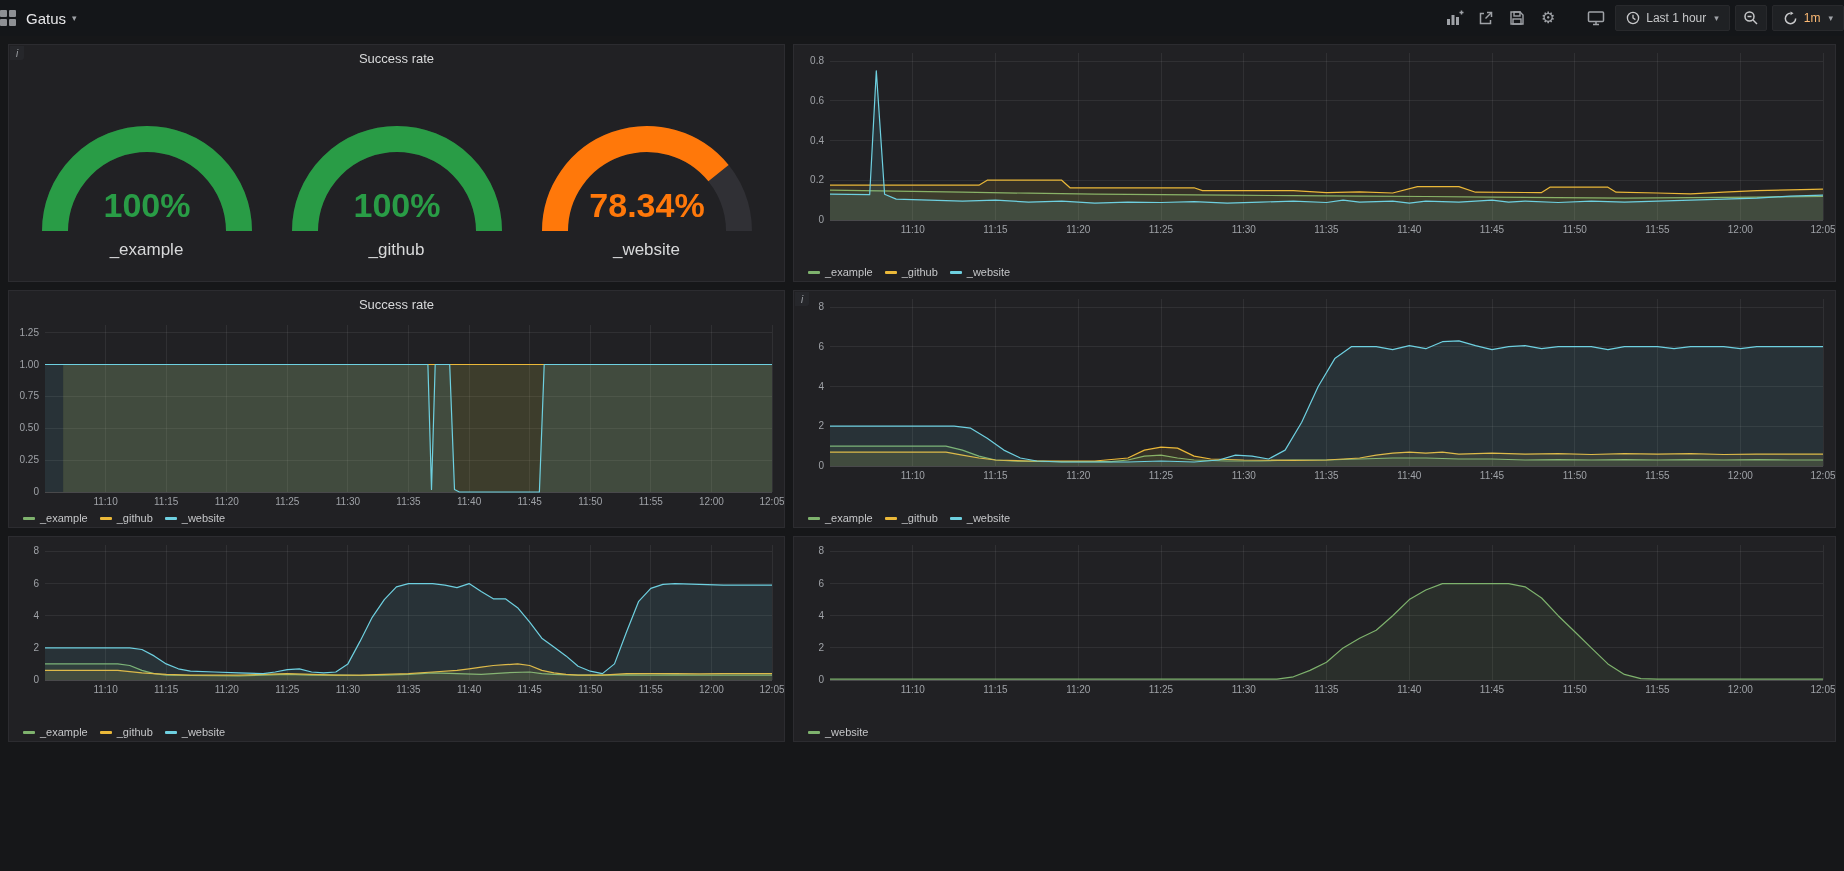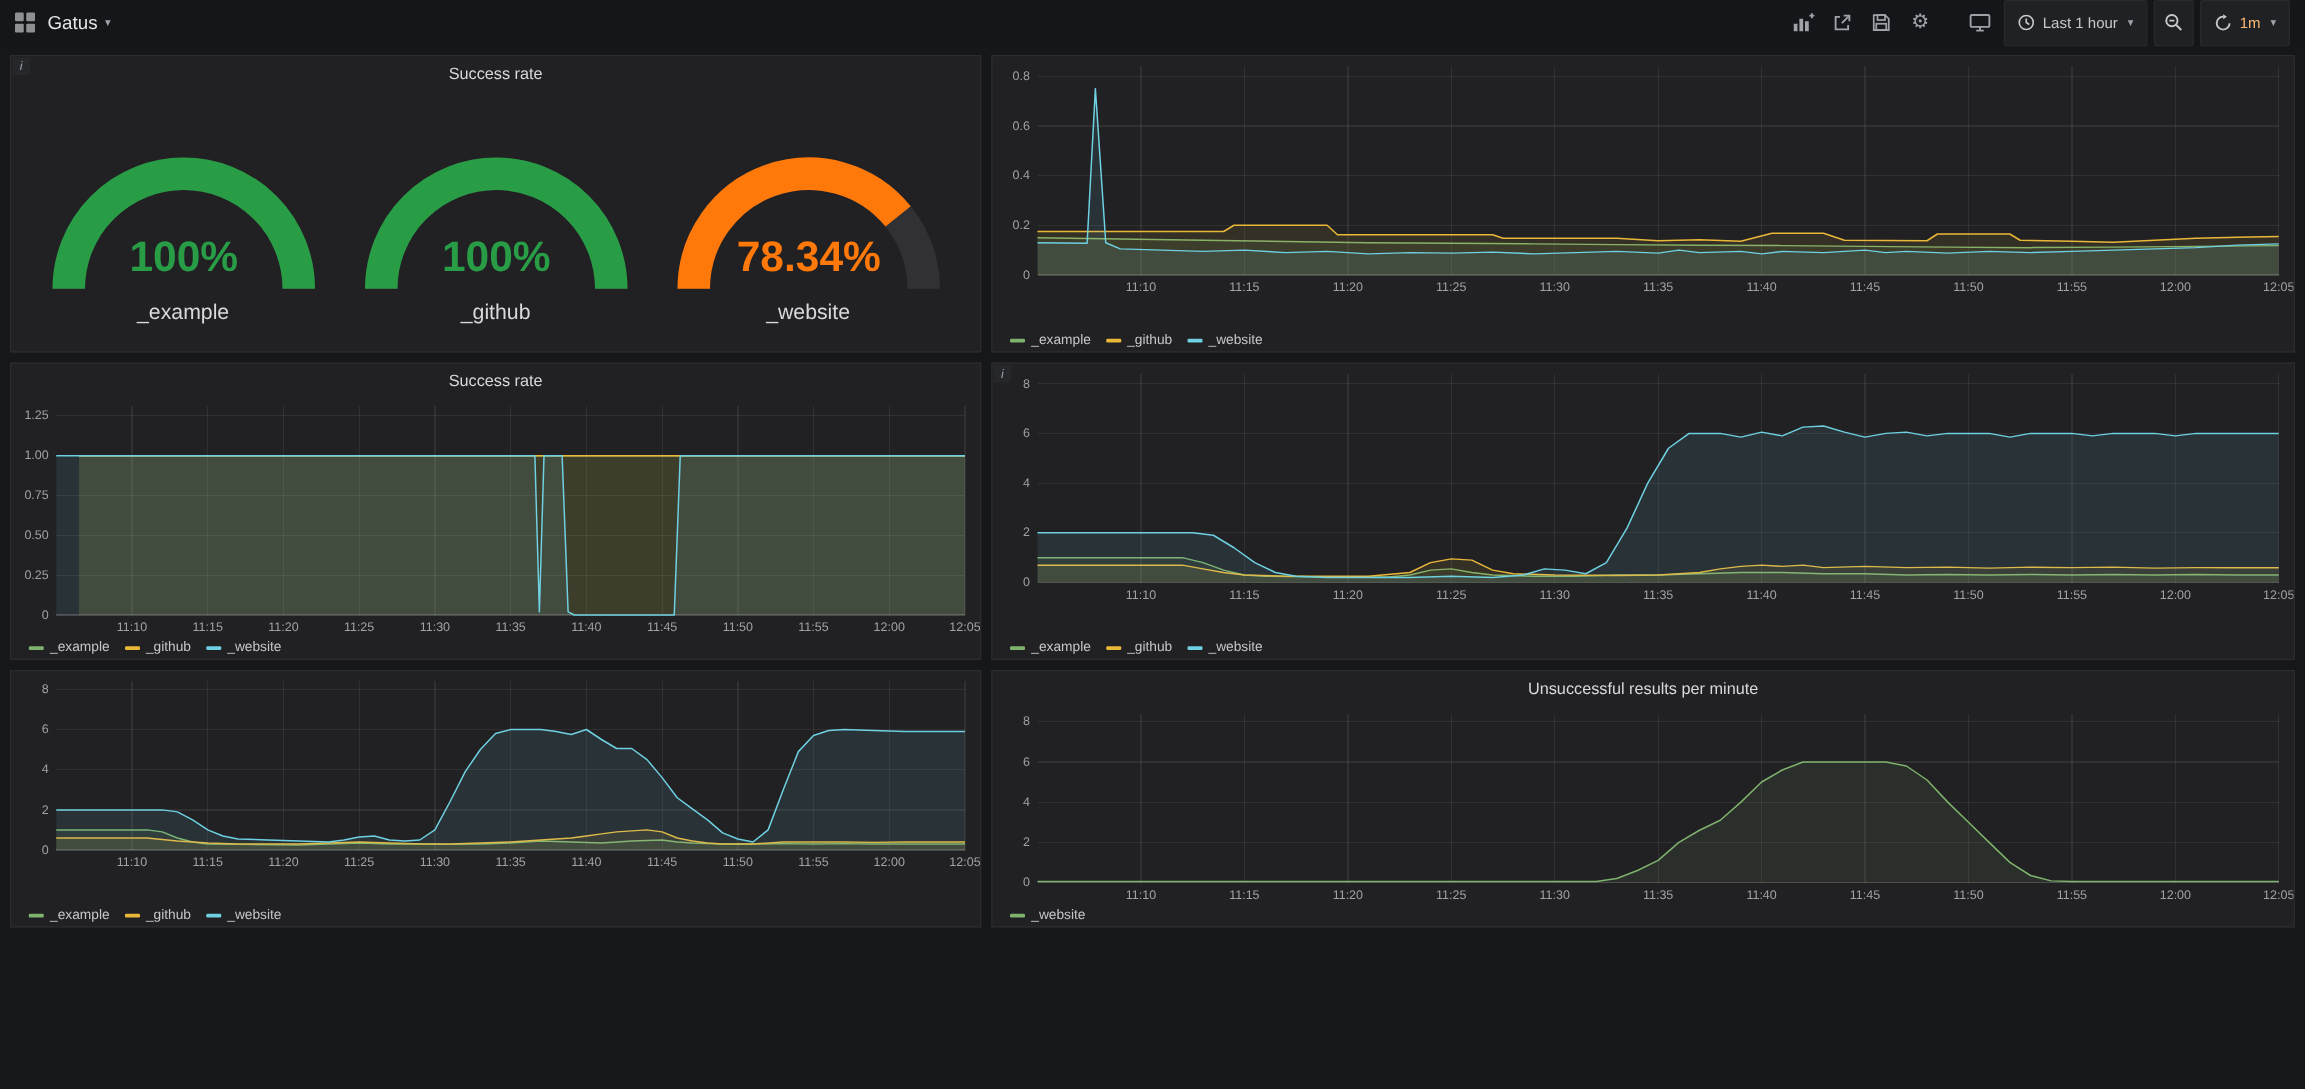--- a/index.html
+++ b/index.html
@@ -6,34 +6,34 @@
   html,body { width: 1844px; height: 871px; }
   body {
     background: #161719;
     font-family: "Liberation Sans", sans-serif;
     color: #d8d9da;
     overflow: hidden;
   }
   
   .navbar {
     height: 36px; background: #141619;
-    display: flex; align-items: center; padding: 0 12px;
+    display: flex; align-items: center; padding: 0 0;
   }
   .apps-icon { display: grid; grid-template-columns: 7px 7px; grid-gap: 2px; margin-right: 10px; cursor: pointer; }
   .apps-icon i { width: 7px; height: 7px; background: #8e9094; border-radius: 1px; display: block; }
   .nav-title { font-size: 15px; color: #e6e6e8; cursor: pointer; display: flex; align-items: center; }
   .caret { color: #9fa2a7; font-size: 9px; margin-left: 6px; }
   .nav-right { margin-left: auto; display: flex; align-items: center; gap: 3px; }
   .icon-btn {
     width: 28px; height: 26px; display: flex; align-items: center; justify-content: center;
     color: #9fa2a7; cursor: pointer; border-radius: 2px;
   }
   .nav-sep { width: 14px; }
   .tp-btn {
-    height: 37px; background: #1f2124; border: 1px solid #28292c; border-radius: 2px;
+    height: 26px; background: #1f2124; border: 1px solid #28292c; border-radius: 2px;
     display: flex; align-items: center; gap: 6px; padding: 0 10px;
     font-size: 12px; color: #c7c8ca; cursor: pointer; margin-left: 2px;
   }
   .tp-btn.square { padding: 0 7px; }
   .tp-btn .caret { margin-left: 2px; }
   .refresh-label { color: #fdba74; }
   
   .dash {
     display: grid; padding: 8px; grid-gap: 8px;
     grid-template-columns: 777px 1043px;
@@ -378,21 +378,20 @@
           <path d="M36.0 110.9 L120.8 110.9 L132.9 112.5 L145.1 118.9 L157.2 126.9 L169.3 131.8 L181.4 134.2 L205.6 135.0 L229.9 135.8 L254.1 136.6 L266.2 135.0 L278.3 132.6 L290.4 131.8 L302.6 135.0 L314.7 135.8 L326.8 135.0 L338.9 126.9 L351.0 104.4 L363.2 80.3 L375.3 62.6 L387.4 49.8 L399.5 46.6 L423.7 46.6 L435.9 48.2 L448.0 50.6 L460.1 46.6 L472.2 54.6 L484.3 61.8 L496.4 61.8 L508.6 70.7 L520.7 85.1 L532.8 101.2 L544.9 110.1 L557.0 118.9 L569.1 129.3 L581.3 134.2 L593.4 136.6 L605.5 126.9 L617.6 94.8 L629.7 64.3 L641.8 51.4 L653.9 47.4 L666.1 46.6 L690.3 47.4 L714.5 48.2 L738.8 48.2 L763.0 48.2" fill="none" stroke="#6ED0E0" stroke-width="1.2" stroke-linejoin="round"></path>
         </svg></div>
     <div class="legend">
         <span class="lg"><i style="background:#7EB26D"></i>_example</span>
         <span class="lg"><i style="background:#EAB839"></i>_github</span>
         <span class="lg"><i style="background:#6ED0E0"></i>_website</span>
       </div>
   </div>
 
   <div class="panel">
-    <div class="panel-title">Unsuccessful results per minute</div>
     <div class="chart-wrap"><svg width="1041" height="160" font-family="Liberation Sans, sans-serif">
           <line x1="36" x2="1029" y1="143.0" y2="143.0" stroke="rgba(255,255,255,0.07)" shape-rendering="crispEdges"></line>
           <text x="30" y="146" text-anchor="end" fill="#9fa2a7" font-size="10">0</text>
           <line x1="36" x2="1029" y1="110.9" y2="110.9" stroke="rgba(255,255,255,0.07)" shape-rendering="crispEdges"></line>
           <text x="30" y="113.9" text-anchor="end" fill="#9fa2a7" font-size="10">2</text>
           <line x1="36" x2="1029" y1="78.7" y2="78.7" stroke="rgba(255,255,255,0.07)" shape-rendering="crispEdges"></line>
           <text x="30" y="81.7" text-anchor="end" fill="#9fa2a7" font-size="10">4</text>
           <line x1="36" x2="1029" y1="46.6" y2="46.6" stroke="rgba(255,255,255,0.07)" shape-rendering="crispEdges"></line>
           <text x="30" y="49.6" text-anchor="end" fill="#9fa2a7" font-size="10">6</text>
           <line x1="36" x2="1029" y1="14.4" y2="14.4" stroke="rgba(255,255,255,0.07)" shape-rendering="crispEdges"></line>

